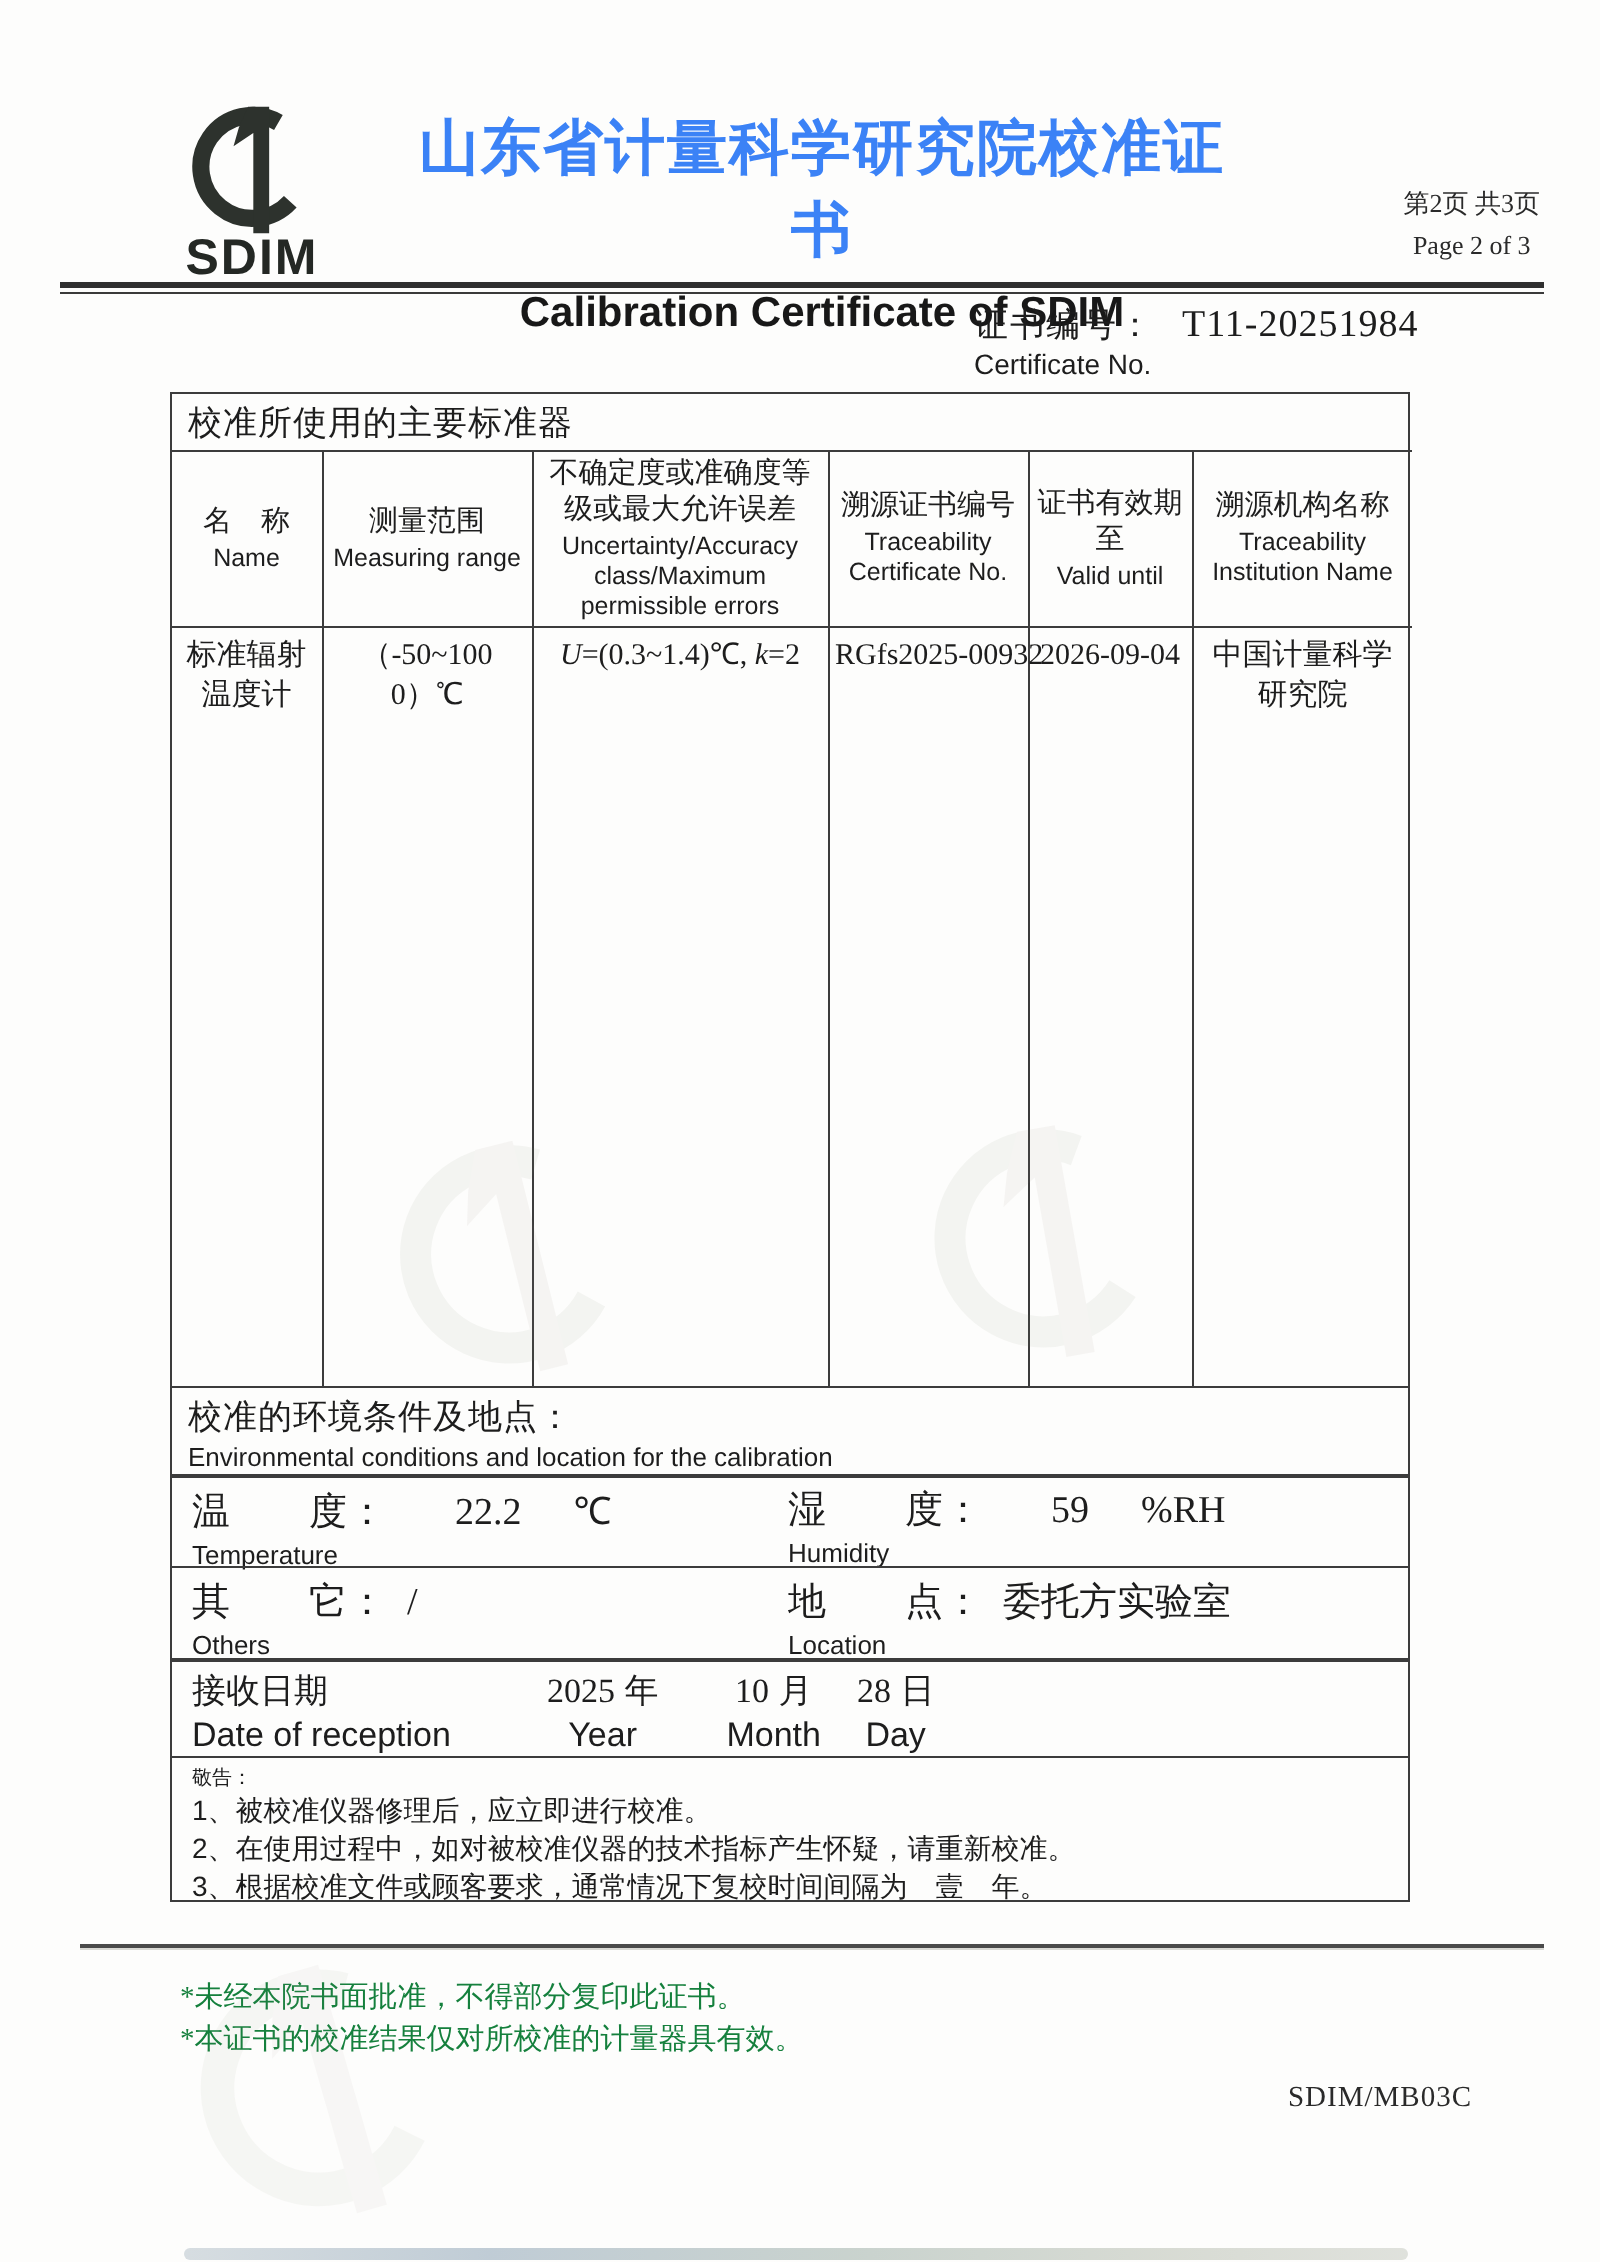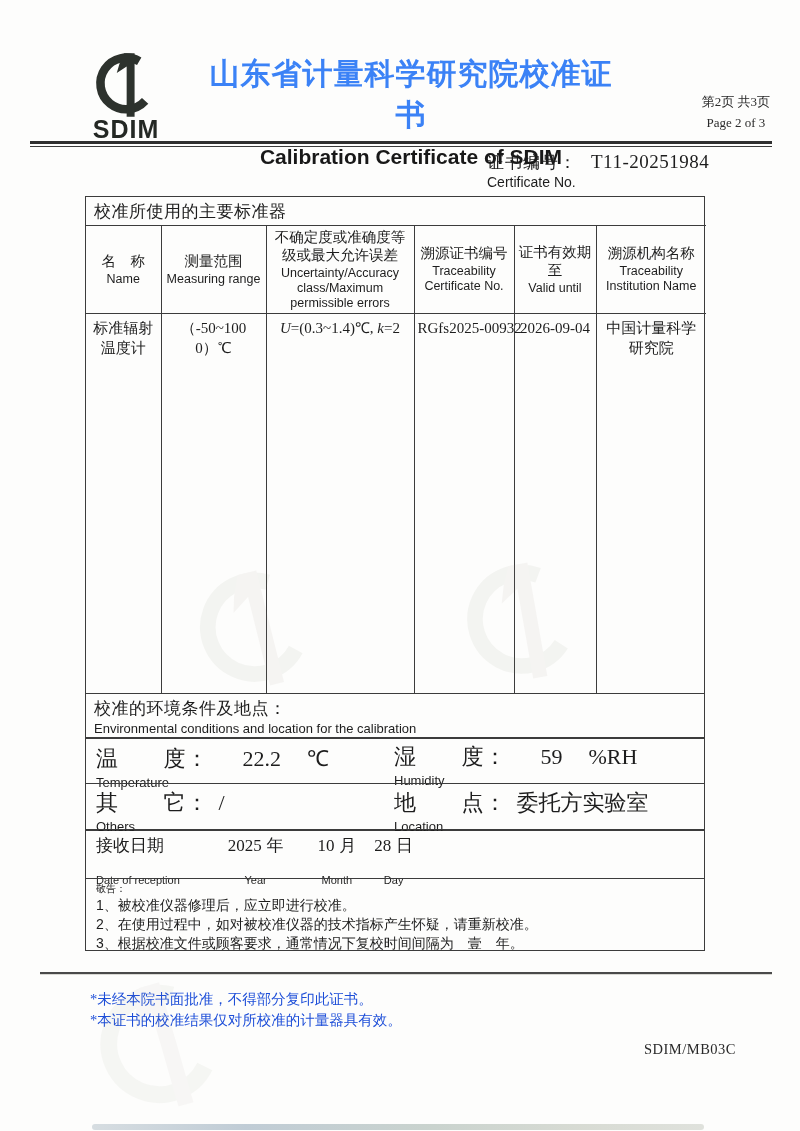--- a/index.html
+++ b/index.html
@@ -45,44 +45,44 @@
   .cell-range { word-break:break-all; }
   .cell-cert { font-size:13px; white-space:nowrap; }
   .cell-valid { font-size:13.5px; white-space:nowrap; }
   .ital { font-style:italic; }
   
   .env-head { height:46px; padding:3px 8px; }
   .duo-row { position:relative; padding:4px 10px 2px; }
   .row-temp { height:47px; }
   .row-others { height:48px; }
   .fld-right { position:absolute; left:308px; top:4px; }
-  .fld-line1 { font-size:22px; white-space:nowrap; }
+  .fld-line1 { font-size:19px; white-space:nowrap; }
   .fld-label { letter-spacing:0.5px; }
   .fld-value { font-family:"Liberation Serif", serif; margin-left:34px; }
   .fld-unit  { font-family:"Liberation Serif", serif; margin-left:26px; }
   .fld-value-near { font-family:"Liberation Serif", serif; margin-left:10px; }
   .fld-en { font-size:13px; margin-top:1px; }
   
   .row-recv { height:50px; padding:4px 10px 2px; display:flex; }
   .recv-col { text-align:center; }
   .recv-col.first { text-align:left; margin-right:48px; }
   .recv-top { font-size:17px; white-space:nowrap; }
   .recv-num { font-family:"Liberation Serif", serif; }
-  .recv-en { font-size:11px; margin-top:17px; }
+  .recv-en { font-size:17px; margin-top:1px; }
   .recv-gap { width:34px; }
   
   .notice { height:73px; padding:3px 10px 4px; }
   .notice-title { font-size:10px; }
   .notice ul { list-style:none; }
   .notice li { font-size:14px; line-height:1.38; }
   
   .bottom-rule { position:absolute; top:972px; left:40px; width:732px;
     border-top:2.5px solid #4a4a4a; border-bottom:1px solid #d9d9d4; }
   .footnotes { position:absolute; top:989px; left:90px; font-family:"Liberation Serif", serif;
-    font-size:14.5px; line-height:1.45; color:#1d4ed8; }
+    font-size:14.5px; line-height:1.45; color:#15803d; }
   .form-code { position:absolute; top:1041px; right:64px; font-family:"Liberation Serif", serif;
     font-size:14.5px; letter-spacing:0.5px; color:#2a2a2a; }
   
   .wm { position:absolute; opacity:0.07; pointer-events:none; }
   .wm svg { width:100%; height:100%; }
   .wm1 { left:195px; top:560px; width:120px; height:140px; transform:rotate(-14deg); }
   .wm2 { left:462px; top:552px; width:120px; height:140px; transform:rotate(-10deg); }
   .wm3 { left:95px;  top:972px; width:130px; height:150px; transform:rotate(-16deg); opacity:0.05; }
   .scan-strip { position:absolute; bottom:1px; left:92px; width:612px; height:6px; opacity:0.55;
     background:linear-gradient(90deg,#b7c3cb,#8ea4b6 25%,#9fb0a8 55%,#b9bfb2 80%,#c7cbc2); border-radius:3px; }

